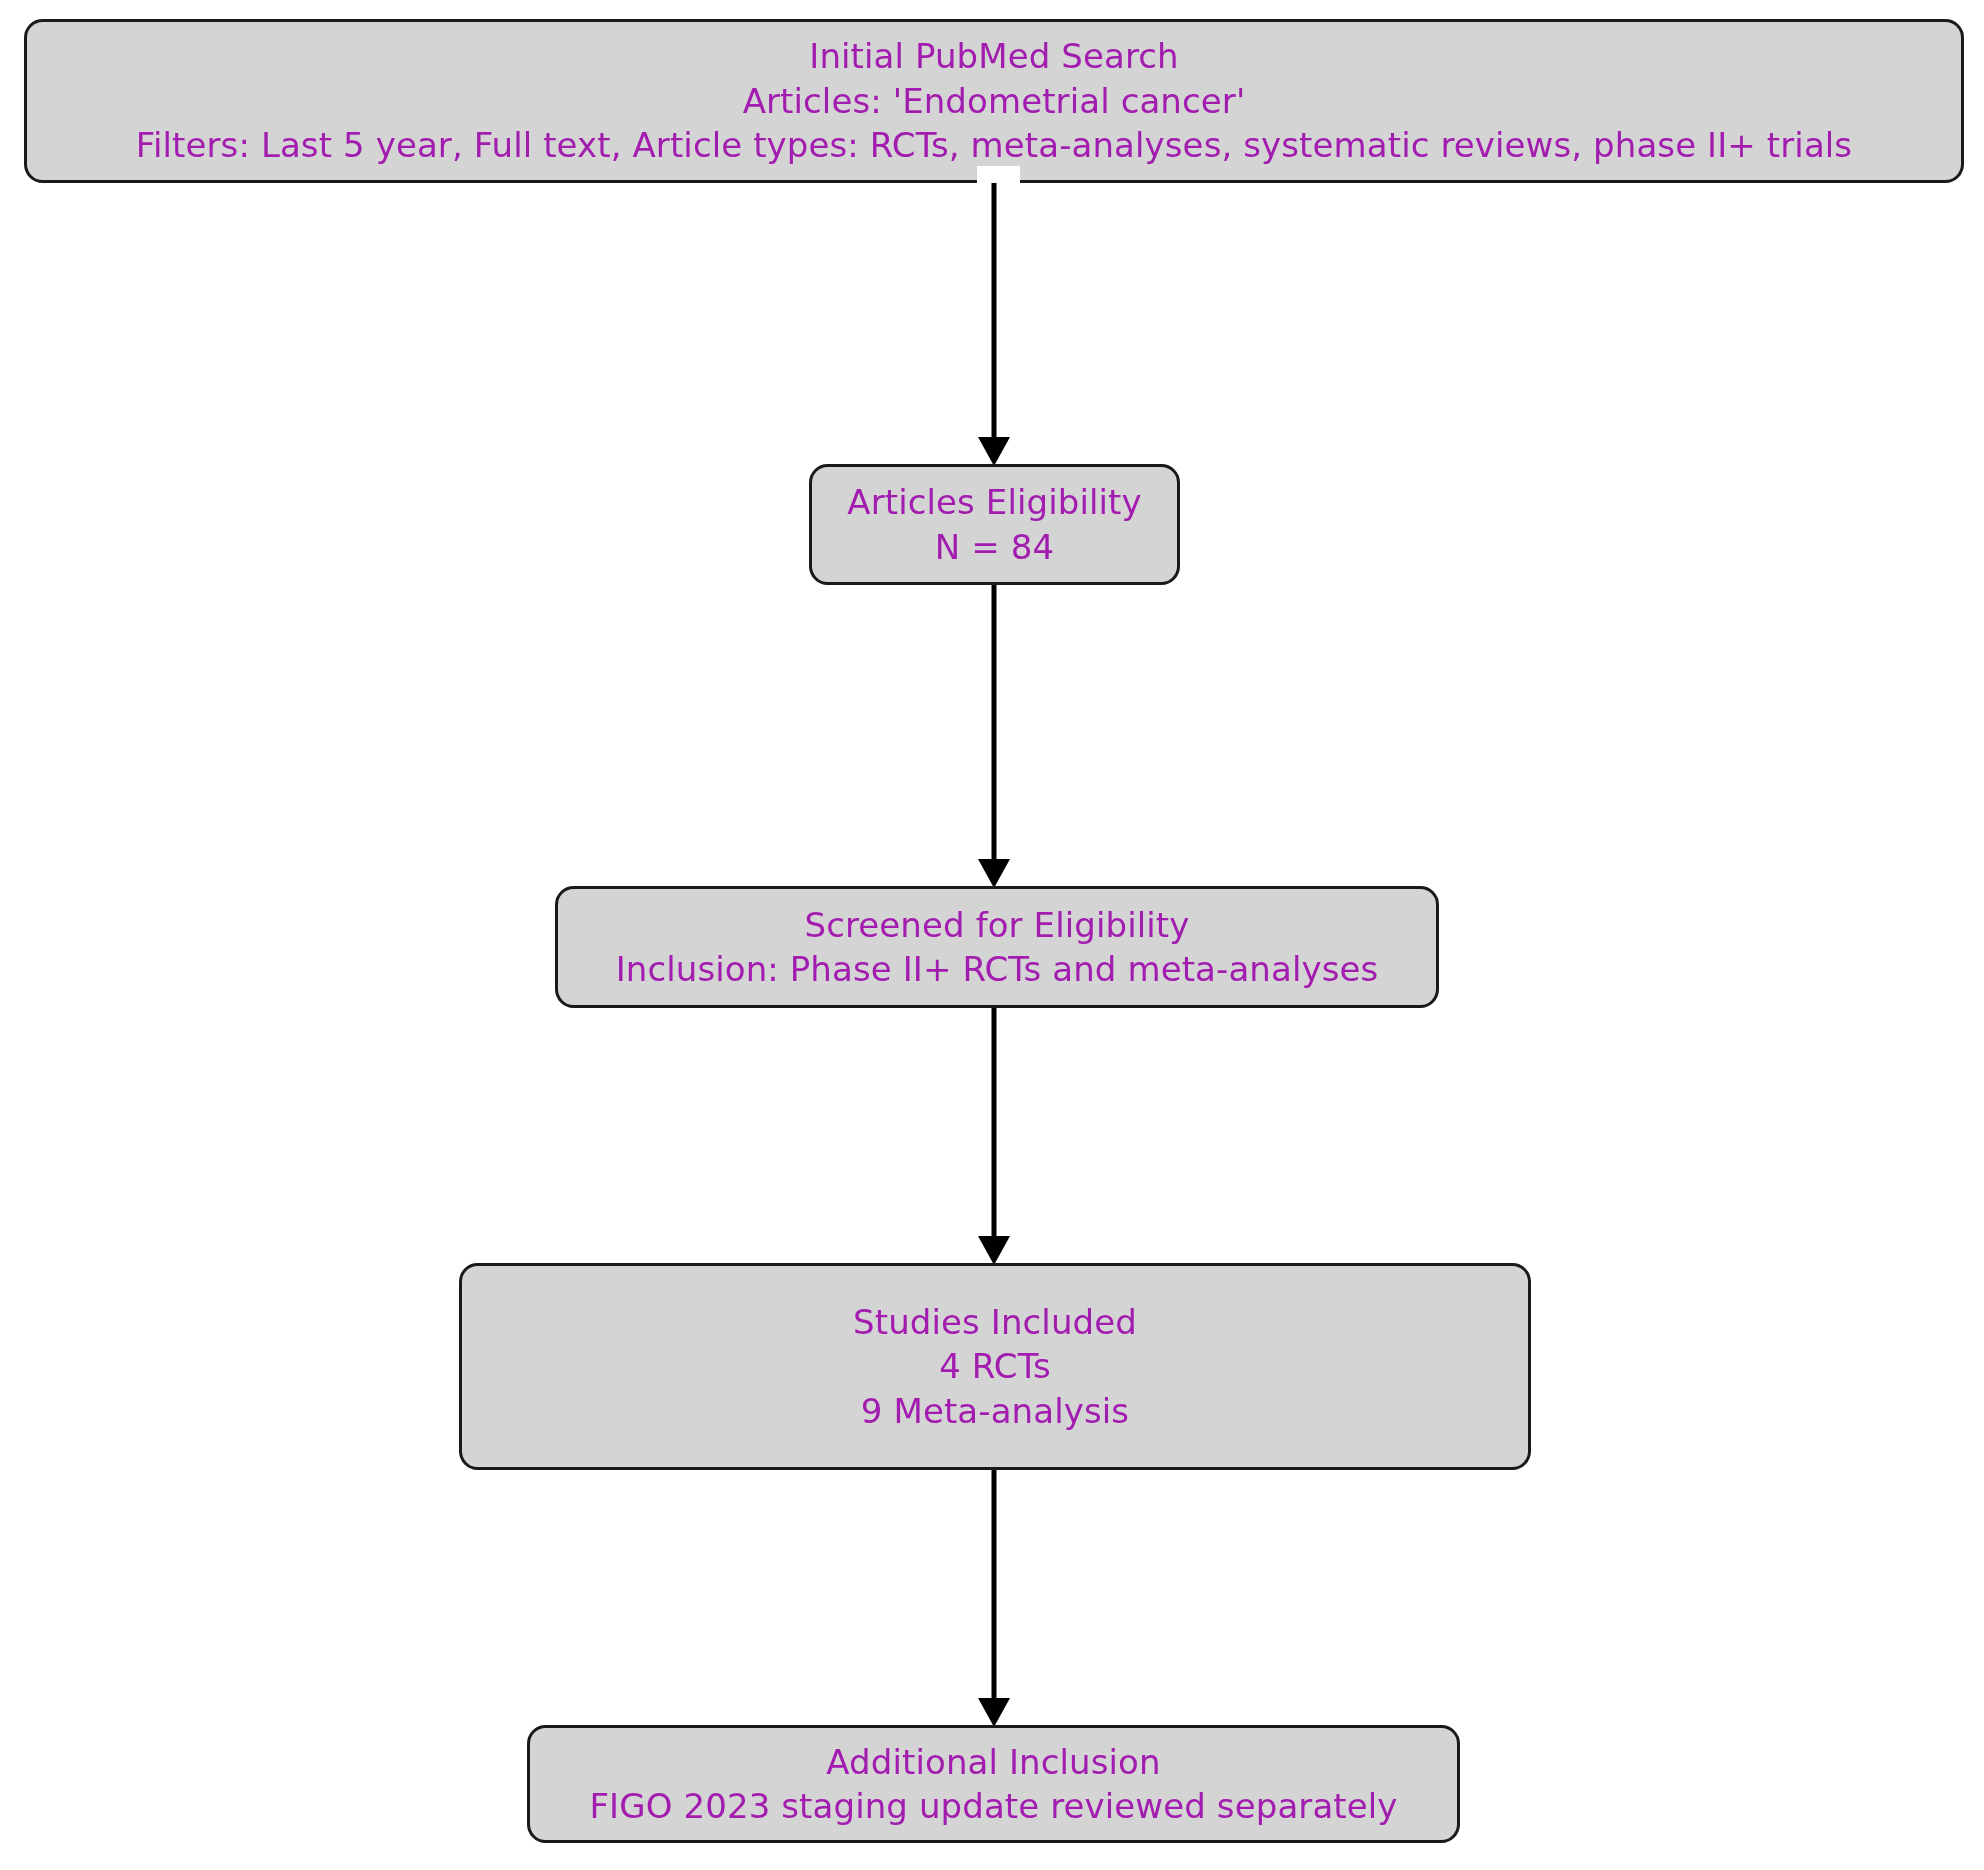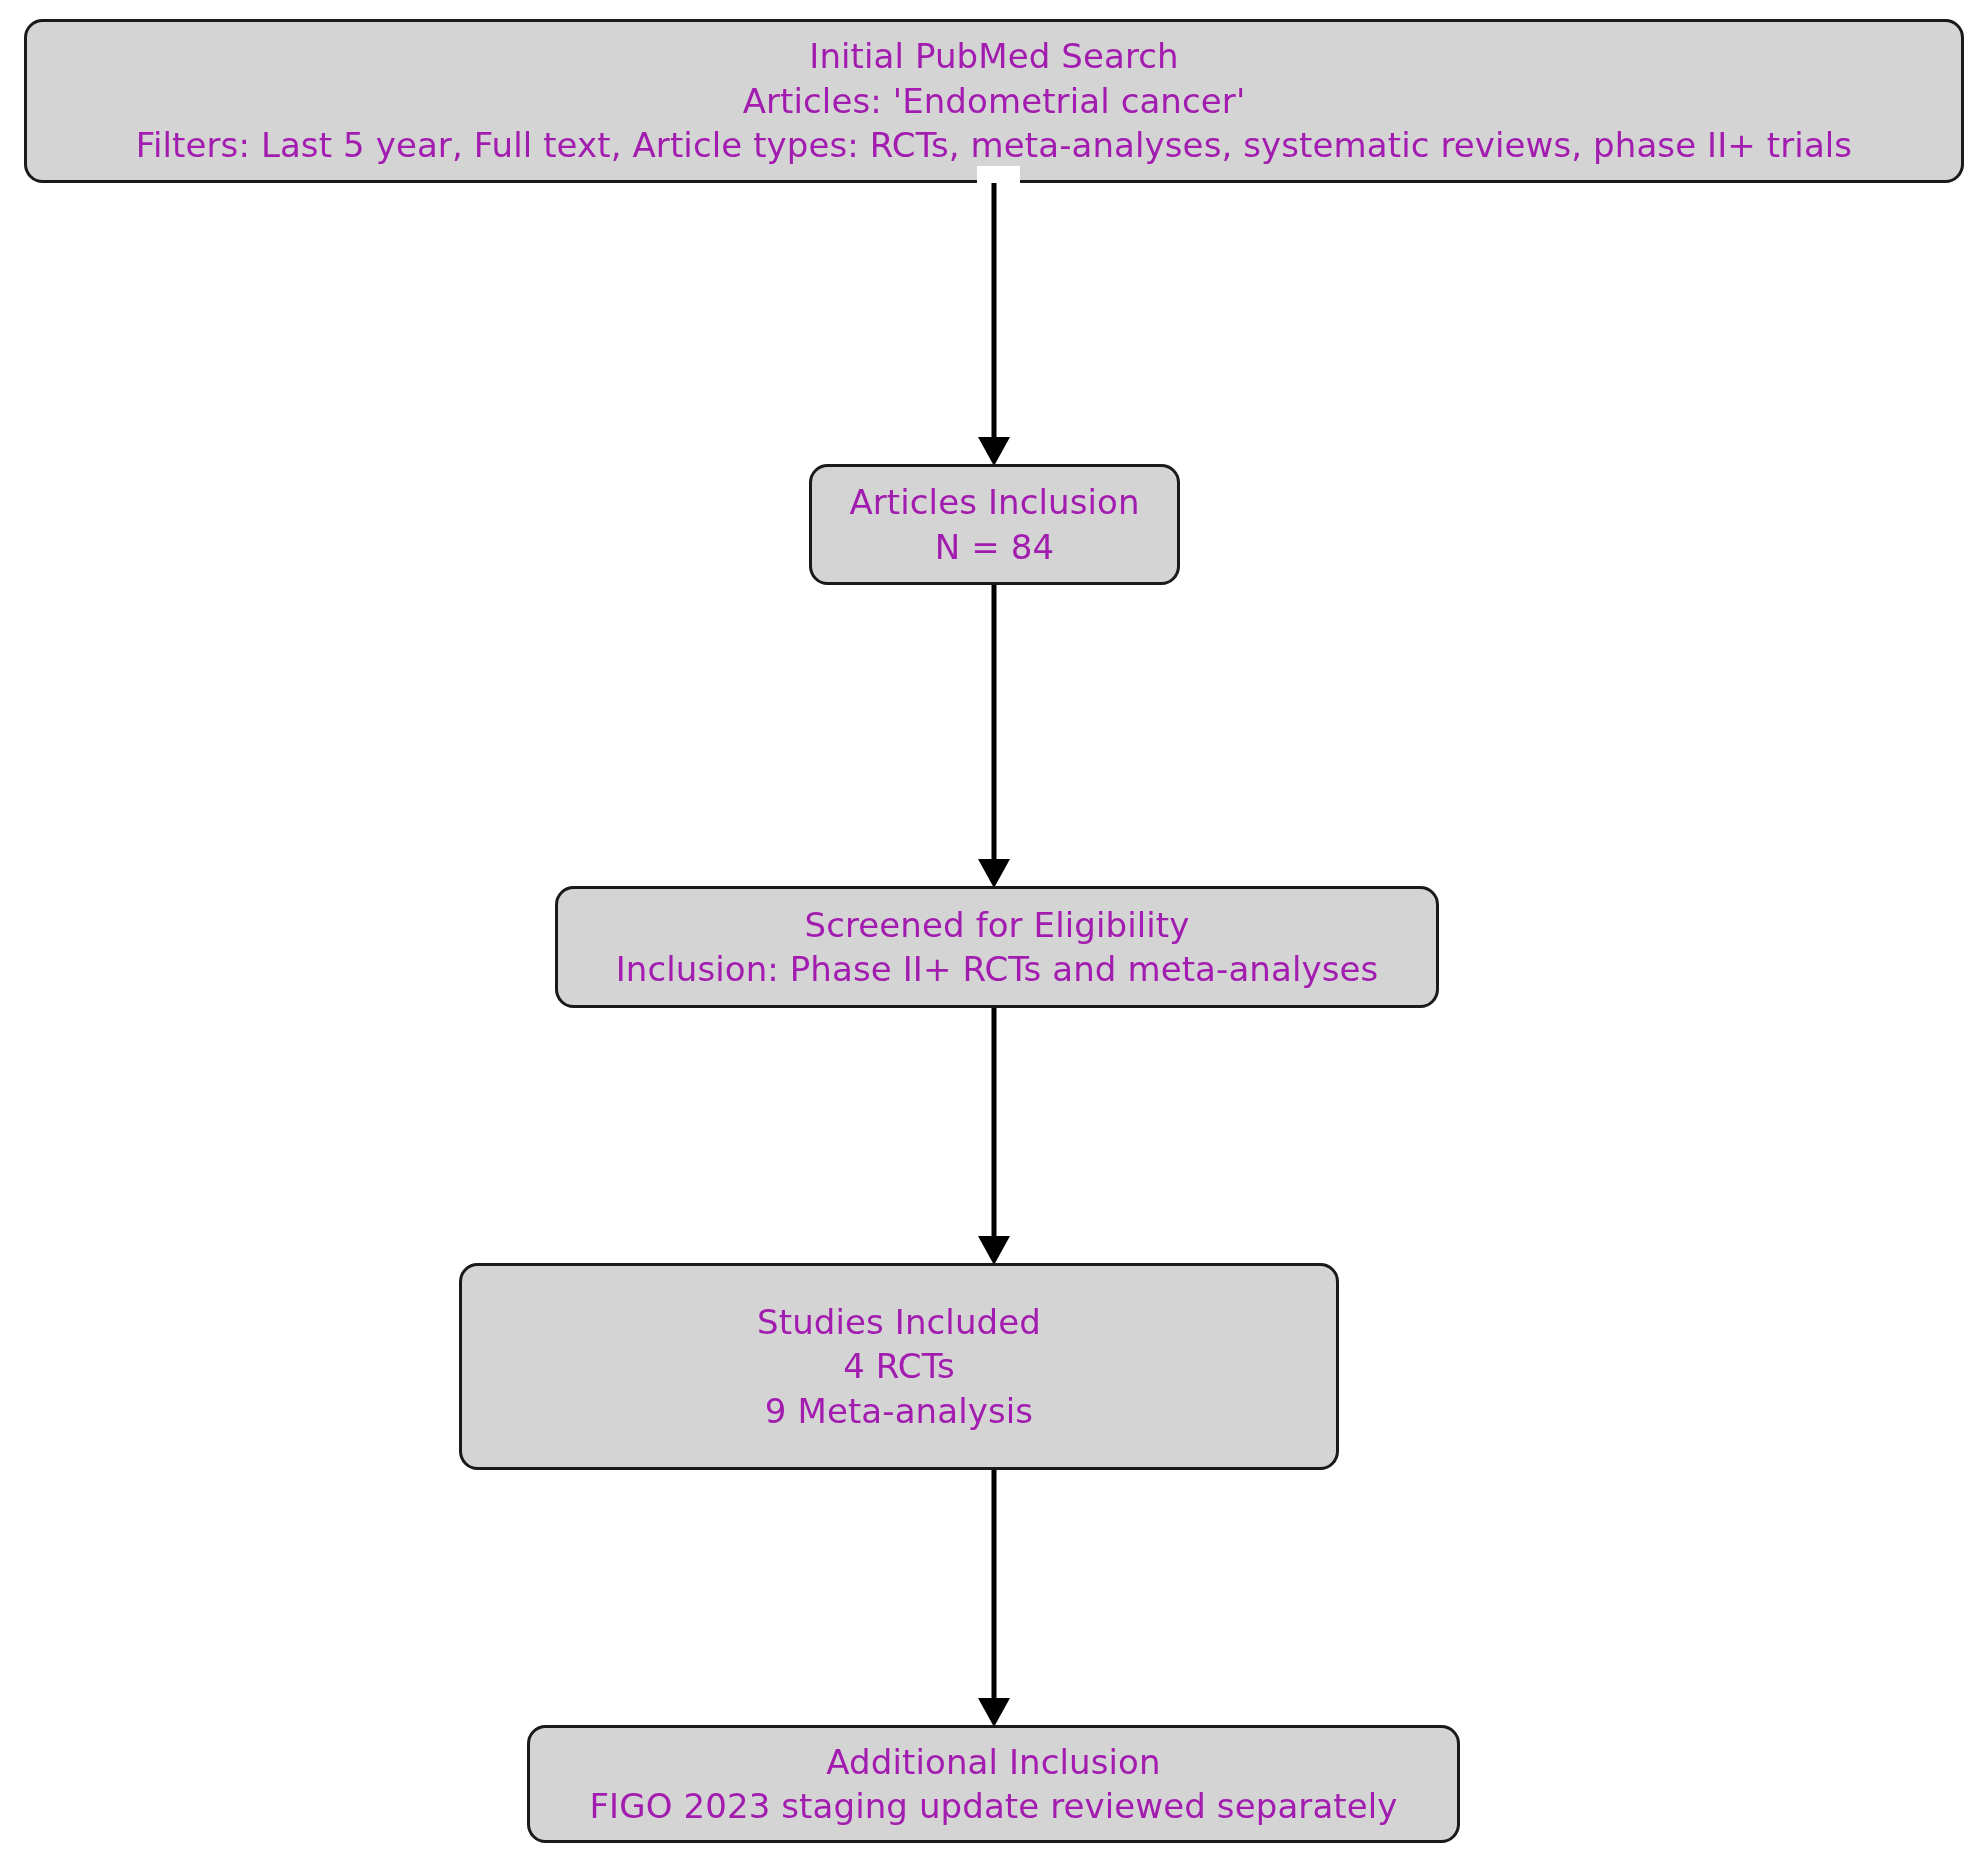--- a/index.html
+++ b/index.html
@@ -37,21 +37,21 @@
   }
   .node .line {
     display: block;
     white-space: nowrap;
   }
 
   
   #node-search   { left: 24px;   top: 18.7px;   width: 1940px; height: 164px; }
   #node-identified { left: 809px; top: 464px;  width: 371px;  height: 121px; }
   #node-screened { left: 555px;  top: 886px; width: 884px; height: 122px; }
-  #node-included { left: 459px;  top: 1263px; width: 880px; height: 207px; }
+  #node-included { left: 459px;  top: 1263px; width: 1072px; height: 207px; }
   #node-additional { left: 527px;  top: 1725px; width: 933px; height: 118px; }
 
   
   .arrow {
     position: absolute;
     z-index: 1;
   }
   .arrow .shaft {
     position: absolute;
     left: 50%;
@@ -103,21 +103,21 @@
     <span class="line">Filters: Last 5 year, Full text, Article types: RCTs, meta-analyses, systematic reviews, phase II+ trials</span>
   </div>
 
   <div class="arrow" id="arrow-1">
     <div class="shaft"></div>
     <div class="head"></div>
   </div>
   <div id="edge-label-1"></div>
 
   <div class="node" id="node-identified">
-    <span class="line">Articles Inclusion</span>
+    <span class="line">Articles Eligibility</span>
     <span class="line">N = 84</span>
   </div>
 
   <div class="arrow" id="arrow-2">
     <div class="shaft"></div>
     <div class="head"></div>
   </div>
 
   <div class="node" id="node-screened">
     <span class="line">Screened for Eligibility</span>

